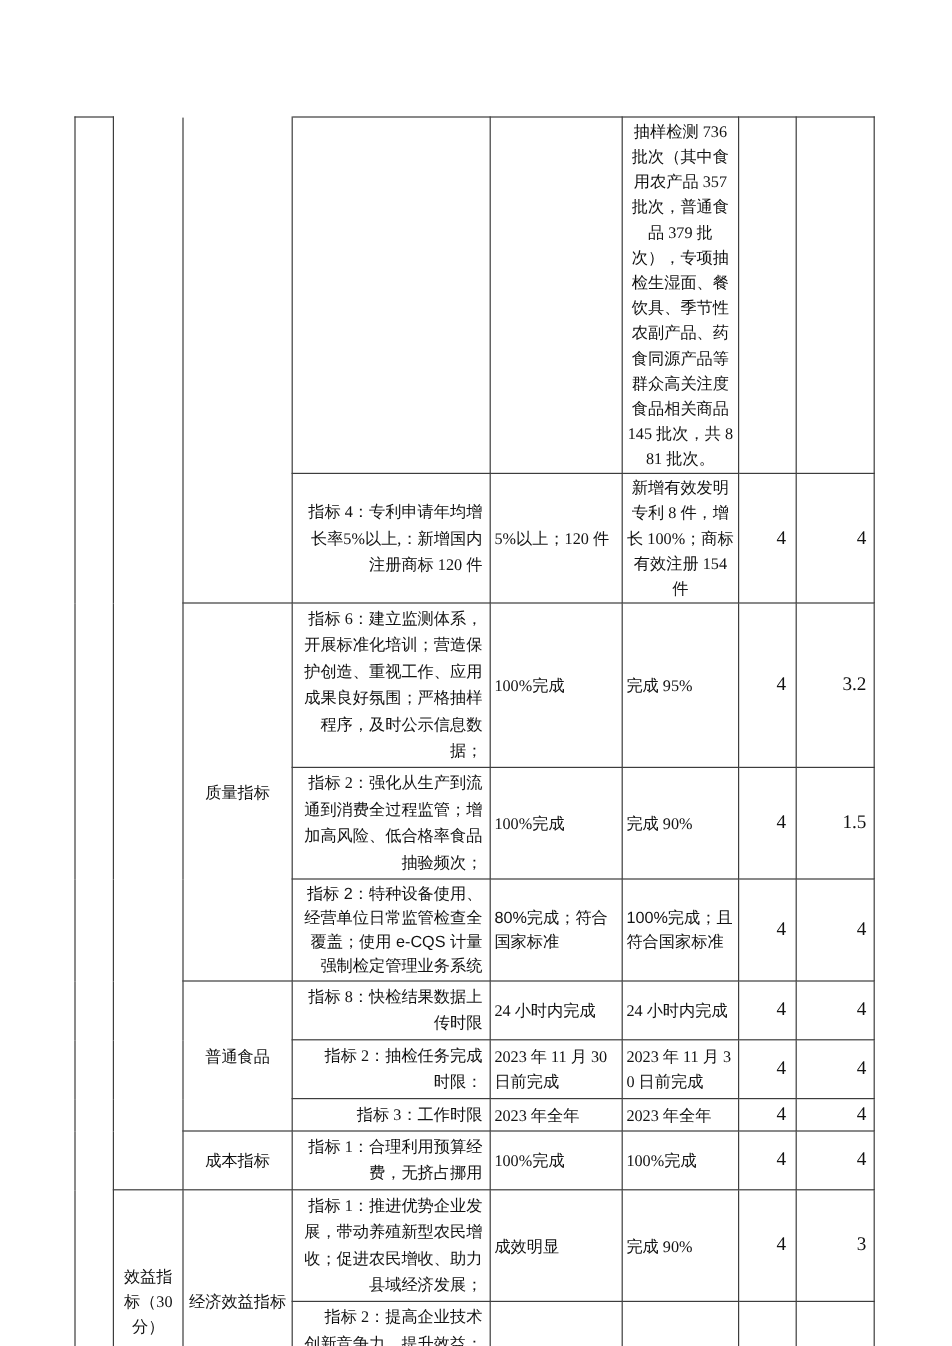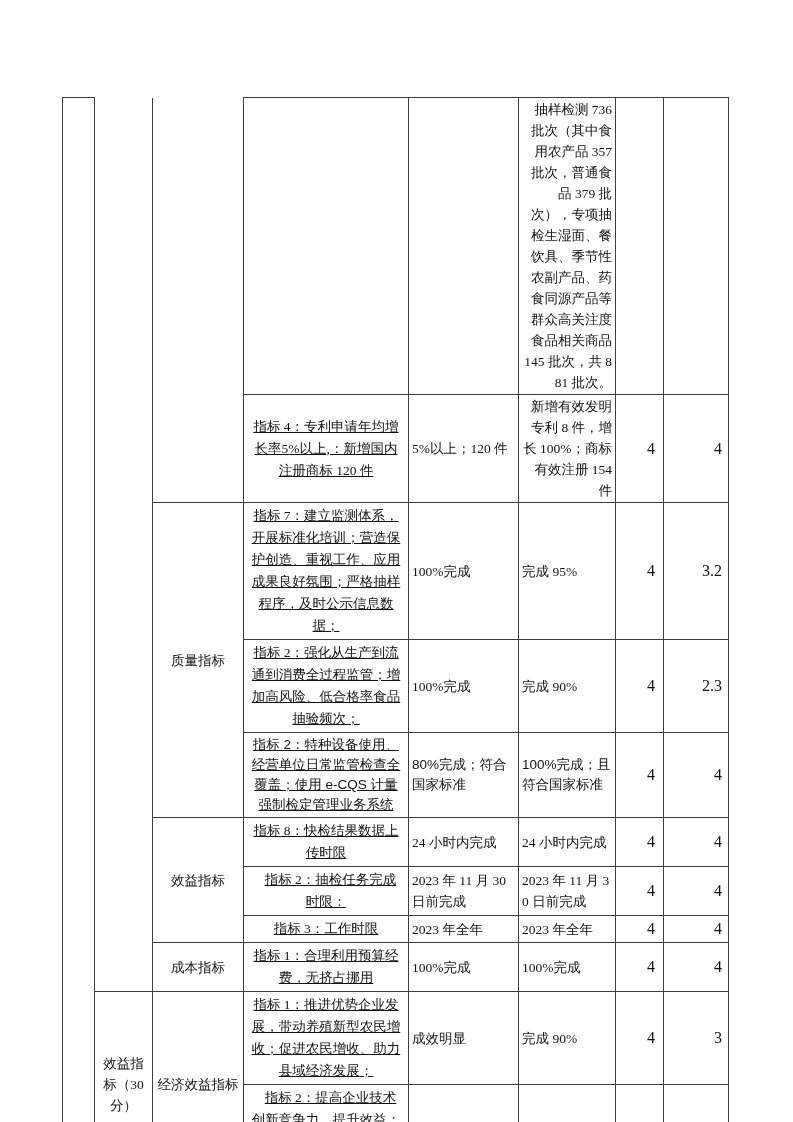--- a/index.html
+++ b/index.html
@@ -16,23 +16,23 @@
   td{
     border:1px solid #3d3d3d;
     padding:1px 5px;
     font-size:13.5px;
     line-height:22px;
     vertical-align:middle;
     overflow:hidden;
     word-break:break-all;
   }
   td.notop{border-top:none;}
-  td.desc{text-align:center;padding:2px 6px;text-decoration:underline;}
+  td.desc{text-align:right;padding:2px 6px;}
   td.val{line-height:21px;padding:1px 3px;}
-  td.val-left{text-align:right;}
+  td.val-left{text-align:center;}
   td.vtop{vertical-align:top;}
   td.num{
     text-align:right;font-size:16px;line-height:20px;
     font-family:"Liberation Serif","DejaVu Serif",serif;
     padding-right:8px;
   }
   td.num-outer{padding-right:6px;}
   td.sans{font-family:"Liberation Sans","DejaVu Sans",sans-serif;line-height:20px;}
   td.label{text-align:center;line-height:21px;padding:1px 2px;margin-top:48px;}
   .indent{text-indent:9px;}
@@ -65,42 +65,42 @@
       </tr>
       <tr style="height:78px">
         <td class="desc">指标 4：专利申请年均增长率5%以上,：新增国内注册商标 120 件</td>
         <td class="val">5%以上；120 件</td>
         <td class="val val-left">新增有效发明专利 8 件，增长 100%；商标有效注册 154 件</td>
         <td class="num">4</td>
         <td class="num num-outer">4</td>
       </tr>
       <tr style="height:111px">
         <td rowspan="3" class="label">质量指标</td>
-        <td class="desc">指标 7：建立监测体系，开展标准化培训；营造保护创造、重视工作、应用成果良好氛围；严格抽样程序，及时公示信息数据；</td>
+        <td class="desc">指标 6：建立监测体系，开展标准化培训；营造保护创造、重视工作、应用成果良好氛围；严格抽样程序，及时公示信息数据；</td>
         <td class="val">100%完成</td>
         <td class="val">完成 95%</td>
         <td class="num">4</td>
         <td class="num num-outer">3.2</td>
       </tr>
       <tr style="height:65px">
         <td class="desc">指标 2：强化从生产到流通到消费全过程监管；增加高风险、低合格率食品抽验频次；</td>
         <td class="val">100%完成</td>
         <td class="val">完成 90%</td>
         <td class="num">4</td>
-        <td class="num num-outer">2.3</td>
+        <td class="num num-outer">1.5</td>
       </tr>
       <tr style="height:83px">
         <td class="desc sans">指标 2：特种设备使用、经营单位日常监管检查全覆盖；使用 e-CQS 计量强制检定管理业务系统</td>
         <td class="val sans">80%完成；符合国家标准</td>
         <td class="val sans">100%完成；且符合国家标准</td>
         <td class="num">4</td>
         <td class="num num-outer">4</td>
       </tr>
       <tr style="height:40px">
-        <td rowspan="3" class="label">效益指标</td>
+        <td rowspan="3" class="label">普通食品</td>
         <td class="desc">指标 8：快检结果数据上传时限</td>
         <td class="val">24 小时内完成</td>
         <td class="val">24 小时内完成</td>
         <td class="num">4</td>
         <td class="num num-outer">4</td>
       </tr>
       <tr style="height:42px">
         <td class="desc indent">指标 2：抽检任务完成时限：</td>
         <td class="val">2023 年 11 月 30 日前完成</td>
         <td class="val">2023 年 11 月 30 日前完成</td>

